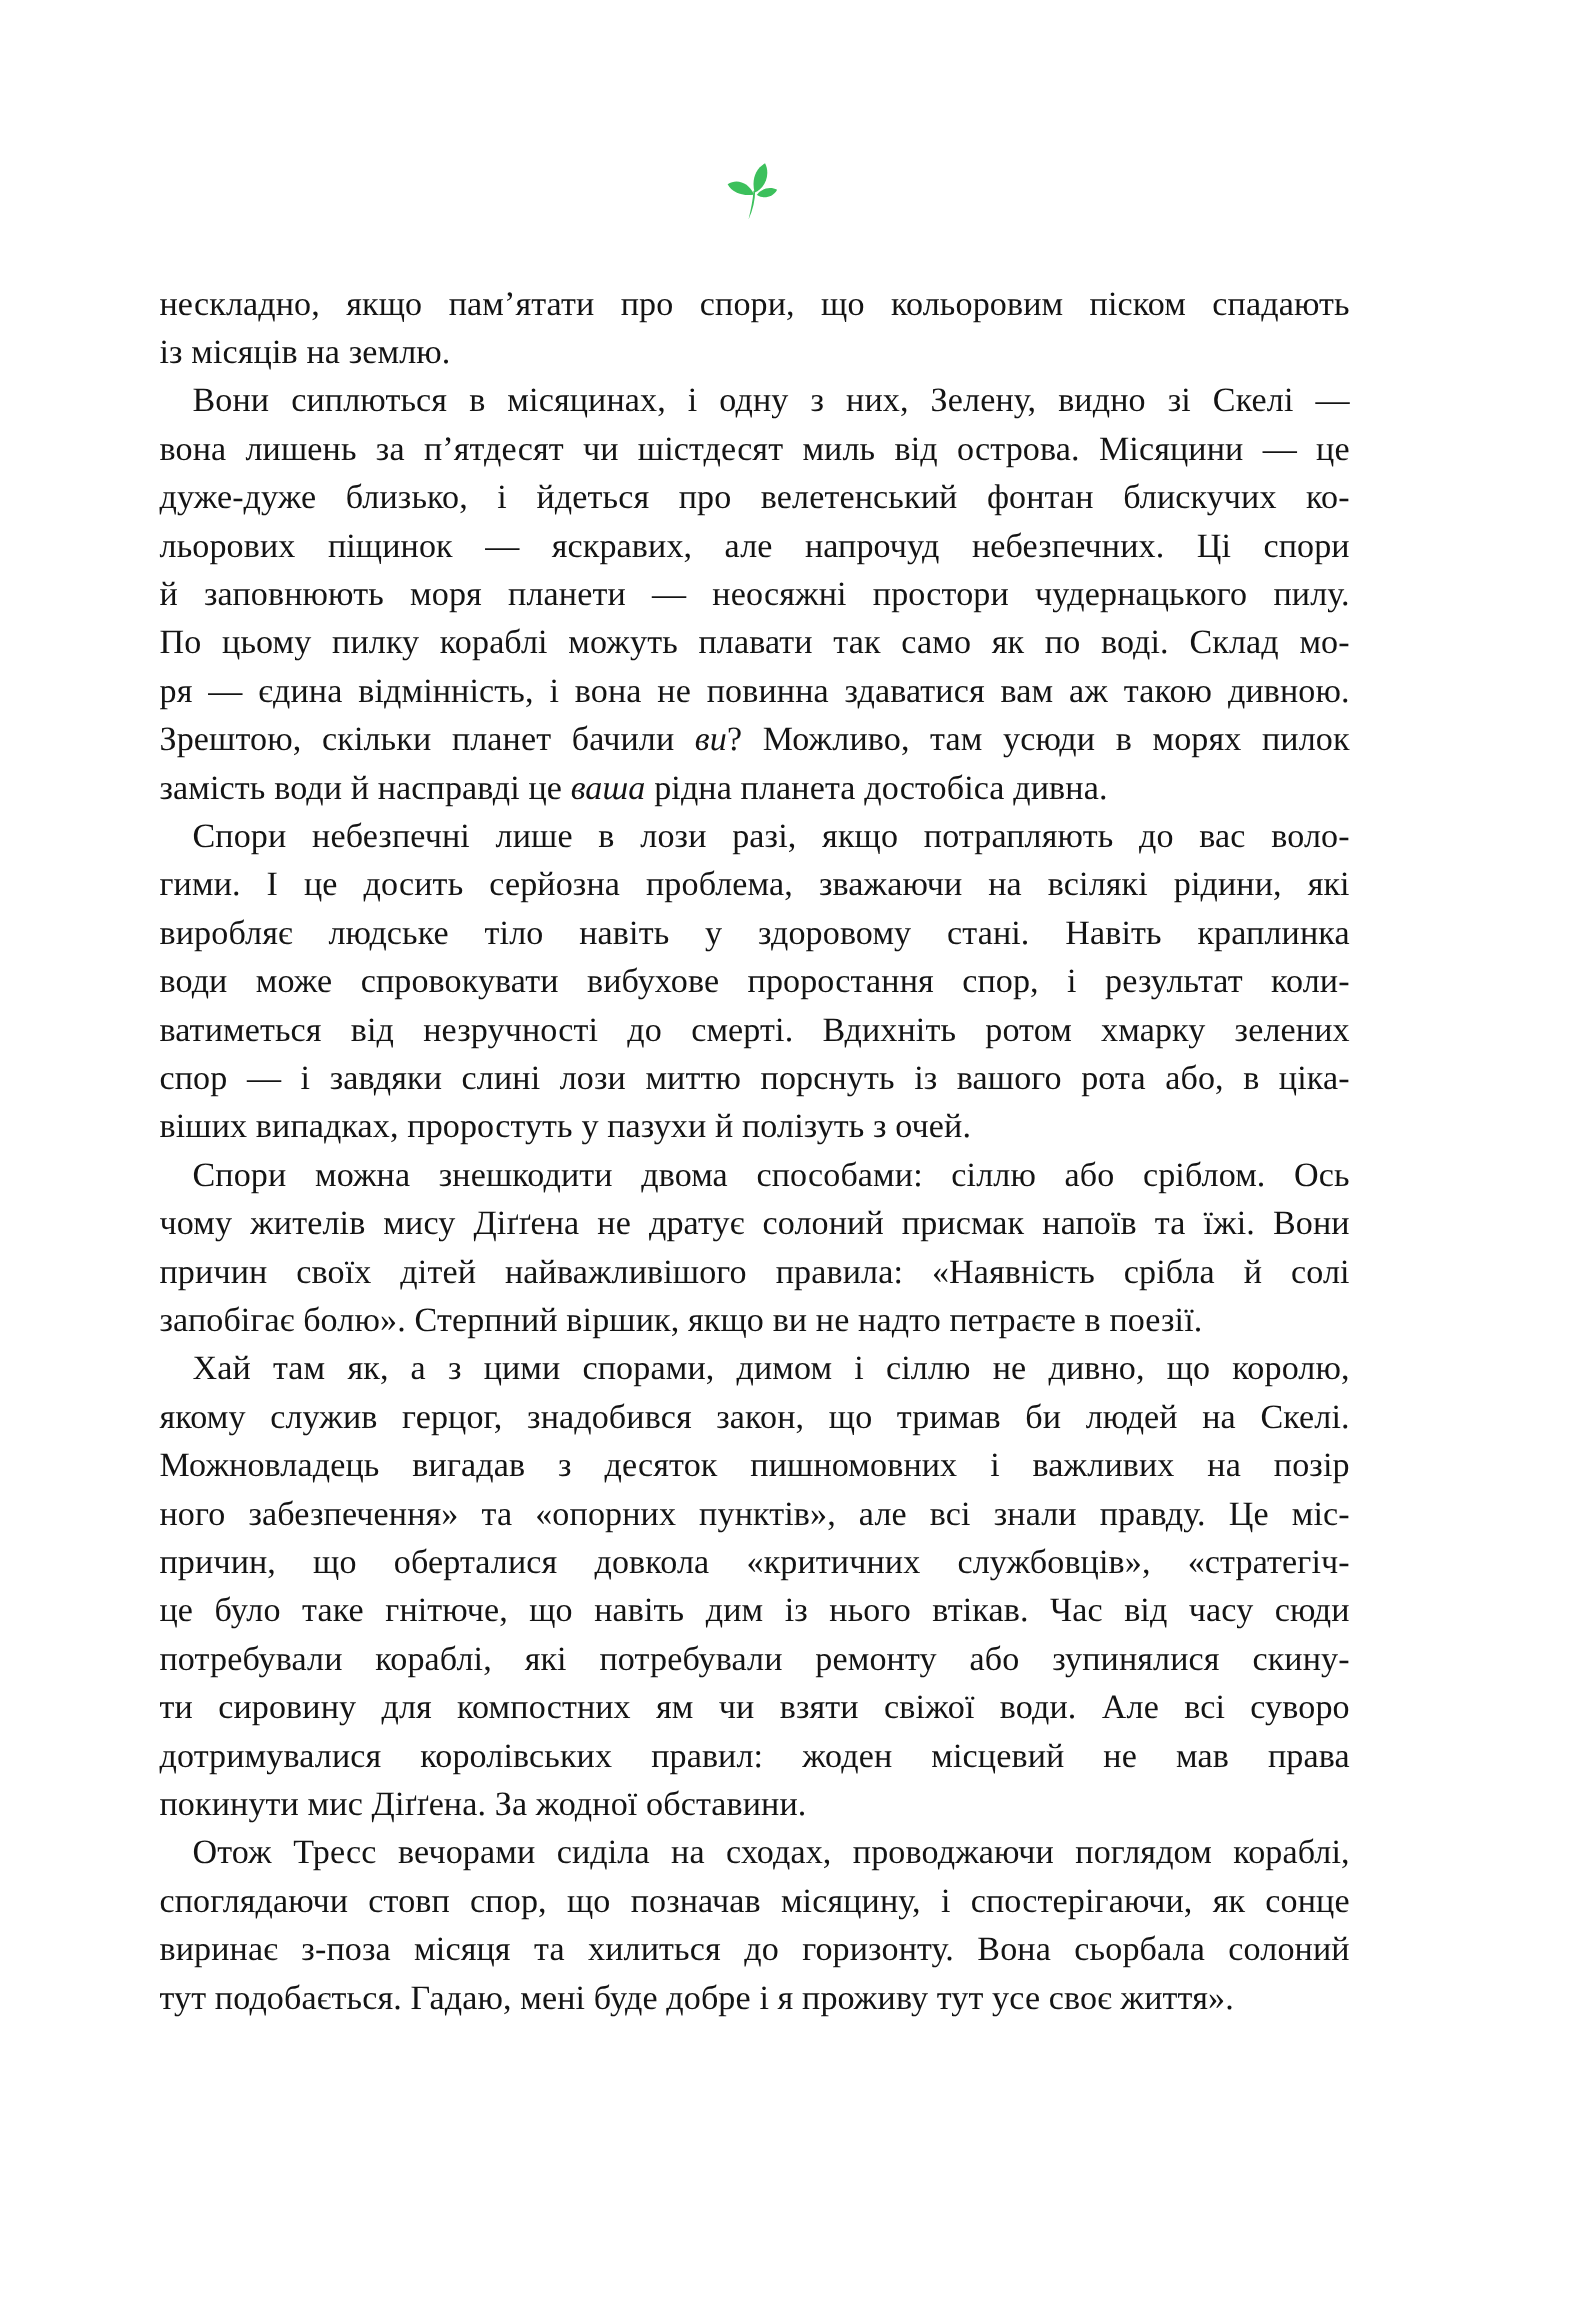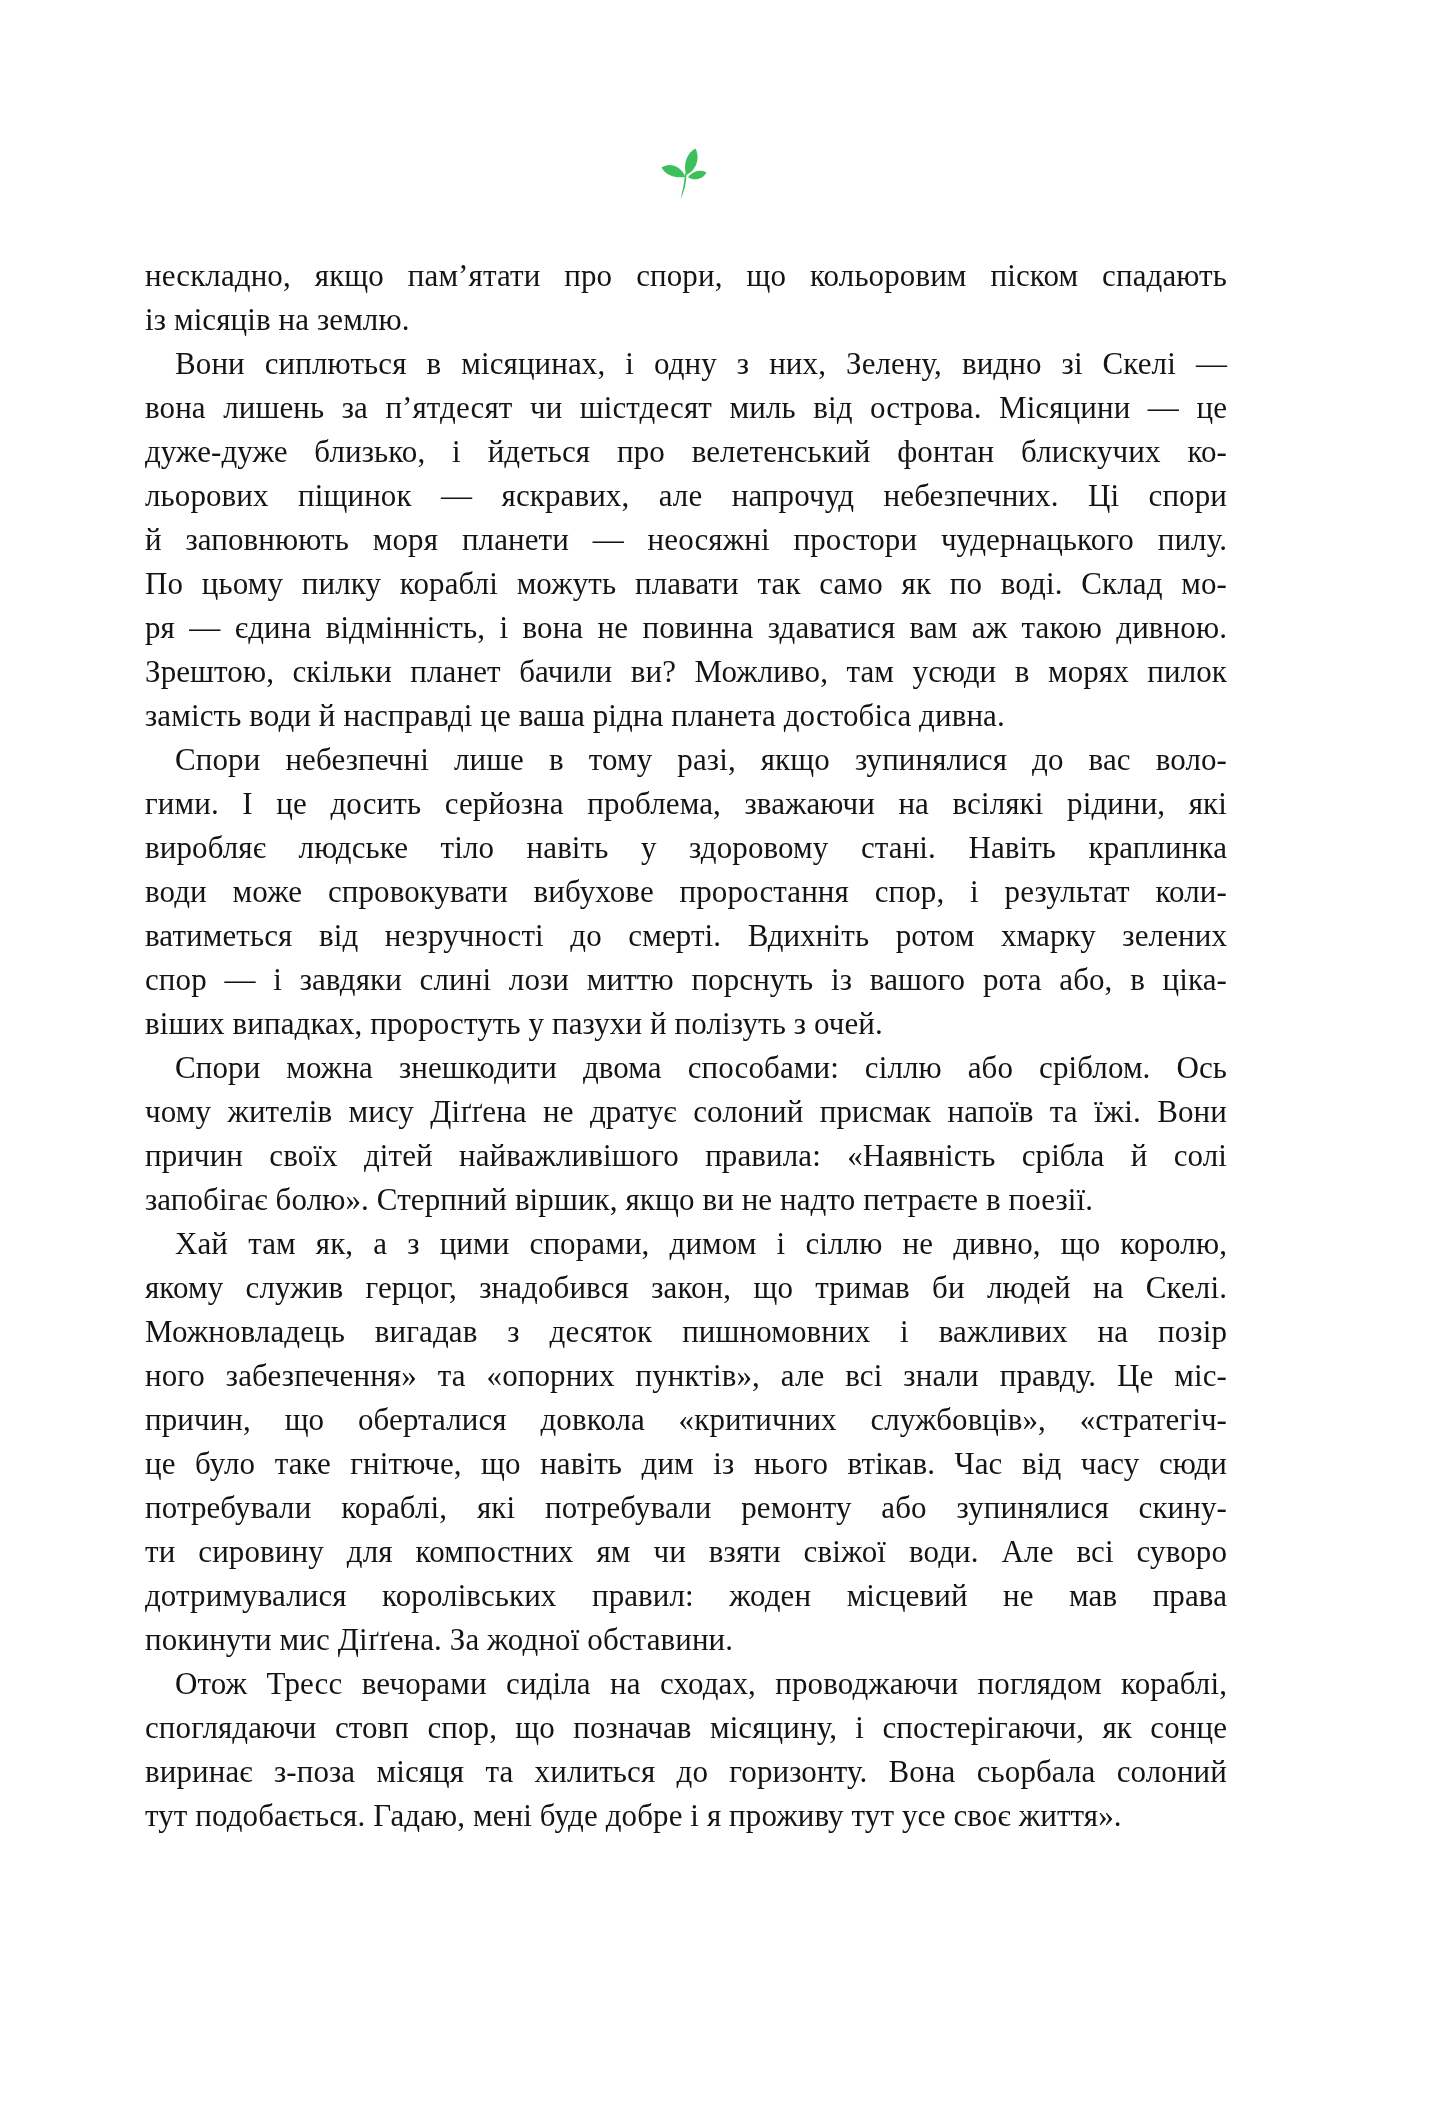--- a/index.html
+++ b/index.html
@@ -37,21 +37,21 @@
     text-align: justify;
     text-align-last: justify;
     white-space: normal;
   }
   .para .line.last {
     text-align-last: left;
   }
   .para.indent .line:first-child {
     text-indent: 30px;
   }
-  .it { }
+  .it { font-style: italic; }
 </style>
 </head>
 <body>
 
 <div class="page" style="background: rgb(255, 255, 255);">
 
   <div class="ornament">
     <svg width="52" height="58" viewBox="0 0 52 58" xmlns="http://www.w3.org/2000/svg" aria-hidden="true">
       <g id="sprout-paths" fill="#3cc05c">
 
@@ -76,21 +76,21 @@
         <div class="line">вона лишень за п’ятдесят чи шістдесят миль від острова. Місяцини — це</div>
         <div class="line">дуже-дуже близько, і йдеться про велетенський фонтан блискучих ко-</div>
         <div class="line">льорових піщинок — яскравих, але напрочуд небезпечних. Ці спори</div>
         <div class="line">й заповнюють моря планети — неосяжні простори чудернацького пилу.</div>
         <div class="line">По цьому пилку кораблі можуть плавати так само як по воді. Склад мо-</div>
         <div class="line">ря — єдина відмінність, і вона не повинна здаватися вам аж такою дивною.</div>
         <div class="line"><span>Зрештою, скільки планет бачили </span><span class="it">ви</span><span>? Можливо, там усюди в морях пилок</span></div>
         <div class="line last"><span>замість води й насправді це </span><span class="it">ваша</span><span> рідна планета достобіса дивна.</span></div>
       </div>
       <div class="para indent">
-        <div class="line">Спори небезпечні лише в тому разі, якщо зупинялися до вас воло-</div>
+        <div class="line">Спори небезпечні лише в лози разі, якщо потрапляють до вас воло-</div>
         <div class="line">гими. І це досить серйозна проблема, зважаючи на всілякі рідини, які</div>
         <div class="line">виробляє людське тіло навіть у здоровому стані. Навіть краплинка</div>
         <div class="line">води може спровокувати вибухове проростання спор, і результат коли-</div>
         <div class="line">ватиметься від незручності до смерті. Вдихніть ротом хмарку зелених</div>
         <div class="line">спор — і завдяки слині лози миттю порснуть із вашого рота або, в ціка-</div>
         <div class="line last">віших випадках, проростуть у пазухи й полізуть з очей.</div>
       </div>
       <div class="para indent">
         <div class="line">Спори можна знешкодити двома способами: сіллю або сріблом. Ось</div>
         <div class="line">чому жителів мису Діґґена не дратує солоний присмак напоїв та їжі. Вони</div>

